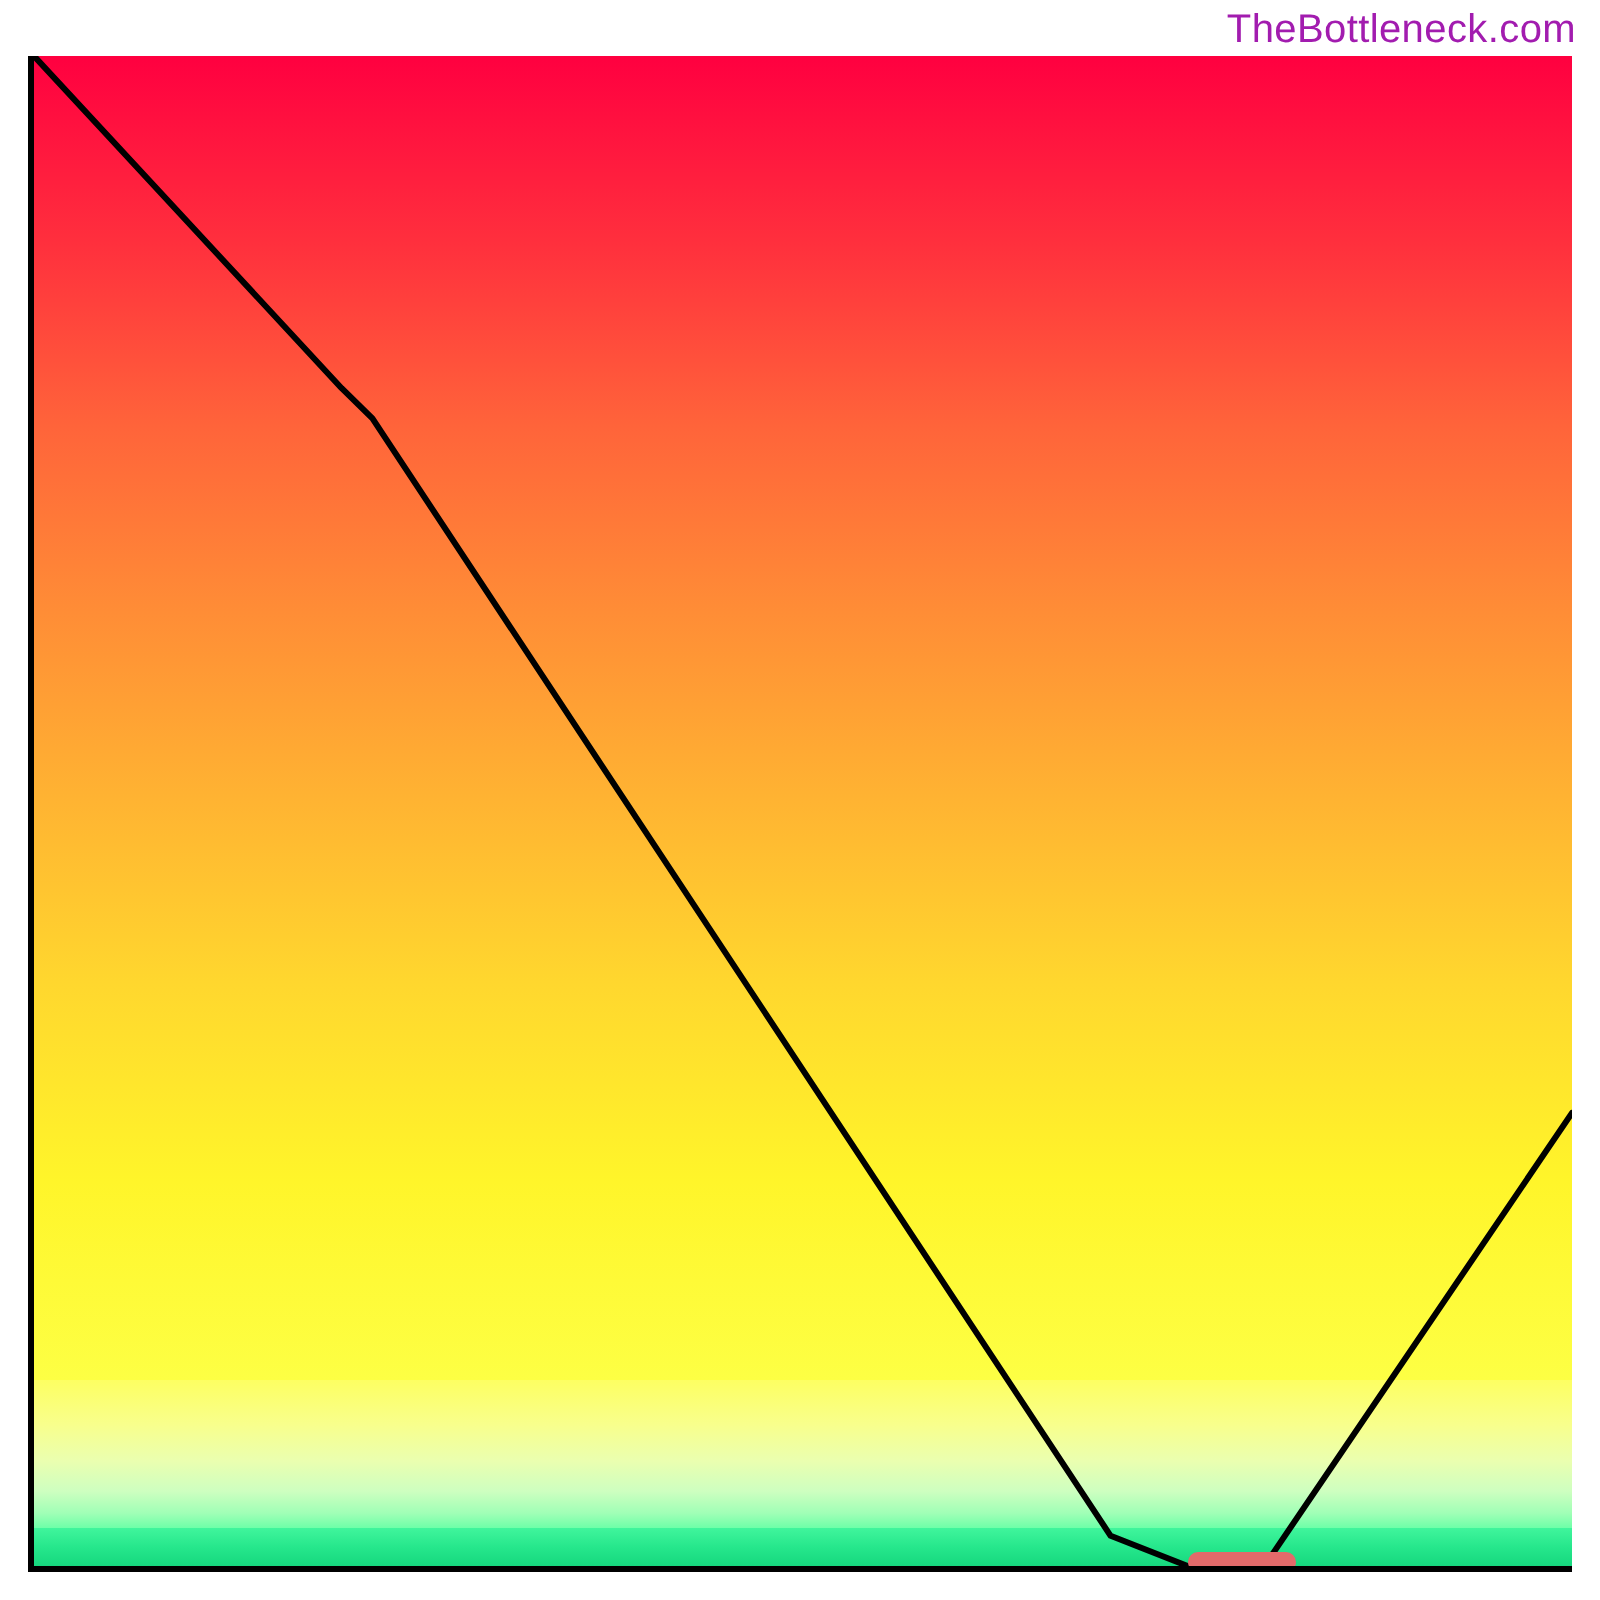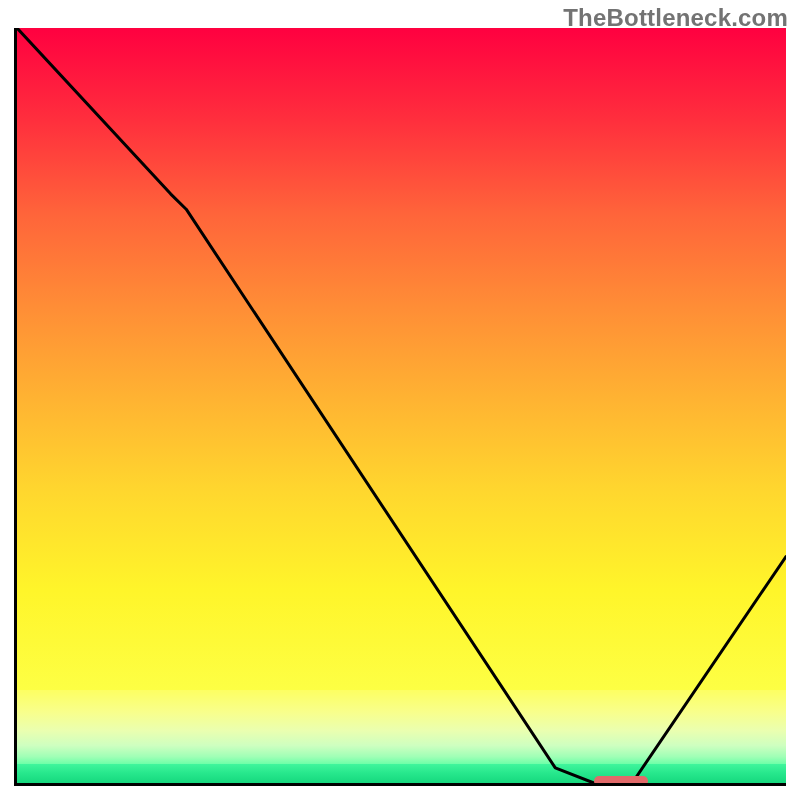--- a/index.html
+++ b/index.html
@@ -12,23 +12,23 @@
   }
   .chart-wrapper {
     position: relative;
     width: 800px;
     height: 800px;
   }
   .watermark {
     position: absolute;
     top: 4px;
     right: 12px;
-    font-size: 24px;
-    font-weight: bold;
-    color: #737373;
+    font-size: 20px;
+    font-weight: normal;
+    color: #a21caf;
     letter-spacing: 0.2px;
   }
   .plot-outer {
     position: absolute;
     left: 14px;
     top: 28px;
     width: 772px;
     height: 758px;
     background: #ffffff;
   }

